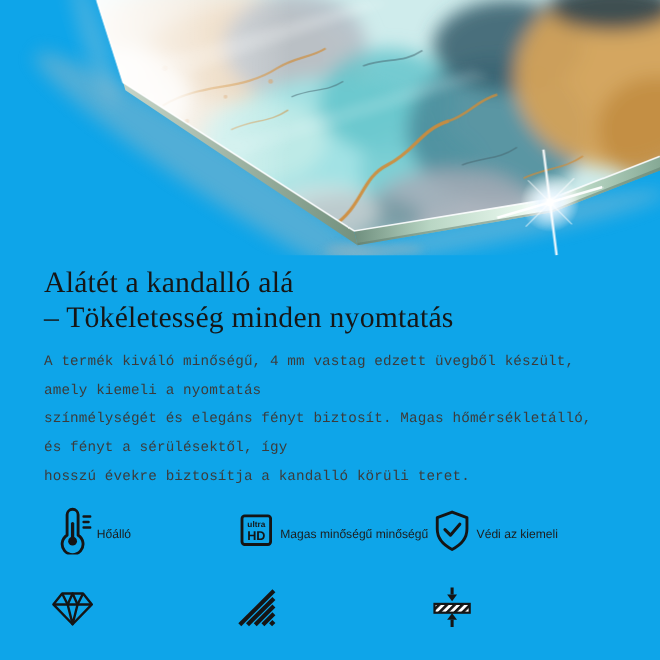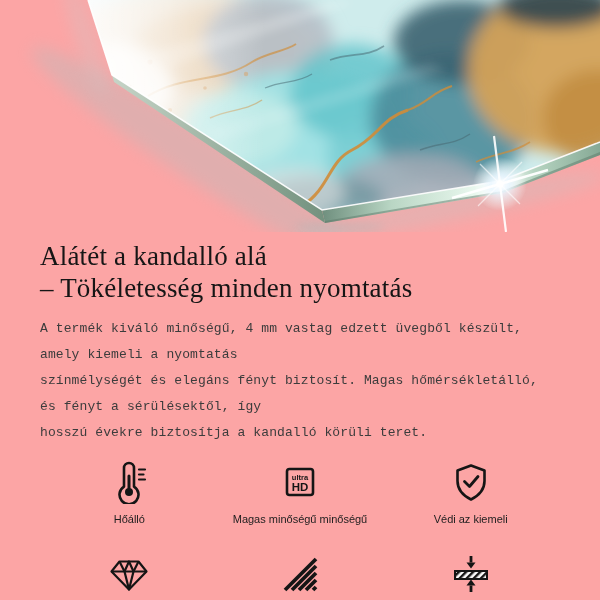--- a/index.html
+++ b/index.html
@@ -1,21 +1,21 @@
 <!DOCTYPE html>
 <html><head>
 <meta charset="utf-8">
 <style>
   html,body{margin:0;padding:0;}
   body{
     width:600px;height:600px;overflow:hidden;background:#ffffff;
     font-family:"Liberation Sans",sans-serif;
     -webkit-font-smoothing:antialiased;
   }
-  .page{width:600px;height:600px;position:relative;background:#fca5a5;}
+  .page{width:600px;height:600px;position:relative;background:#0ea5e9;}
   .hero{width:600px;height:232px;position:relative;overflow:hidden;}
   .hero svg{display:block;width:600px;height:232px;}
   .content{padding:0 40px;}
   .page-title{
     margin:8px 0 0 0;
     font-family:"Liberation Serif","DejaVu Serif",serif;
     font-weight:400;
     font-size:27px;
     line-height:32px;
     color:#161616;
@@ -31,21 +31,21 @@
     font-family:Liberation Mono, monospace;
   }
   .features{
     margin-top:14px;
     padding:0 4px;
     display:grid;
     grid-template-columns:repeat(3,1fr);
     row-gap:26px;
   }
   .feature{
-    display:flex;flex-direction:column;align-items:center;justify-content:flex-start;
+    display:flex;flex-direction:row;align-items:center;justify-content:flex-start;
   }
   .ficon{width:44px;height:44px;display:block;}
   .ficon svg{display:block;width:44px;height:44px;}
   .flabel{
     margin-top:9px;
     font-size:11px;
     line-height:13px;
     color:#1d1d1d;
     text-align:center;
     white-space:nowrap;

